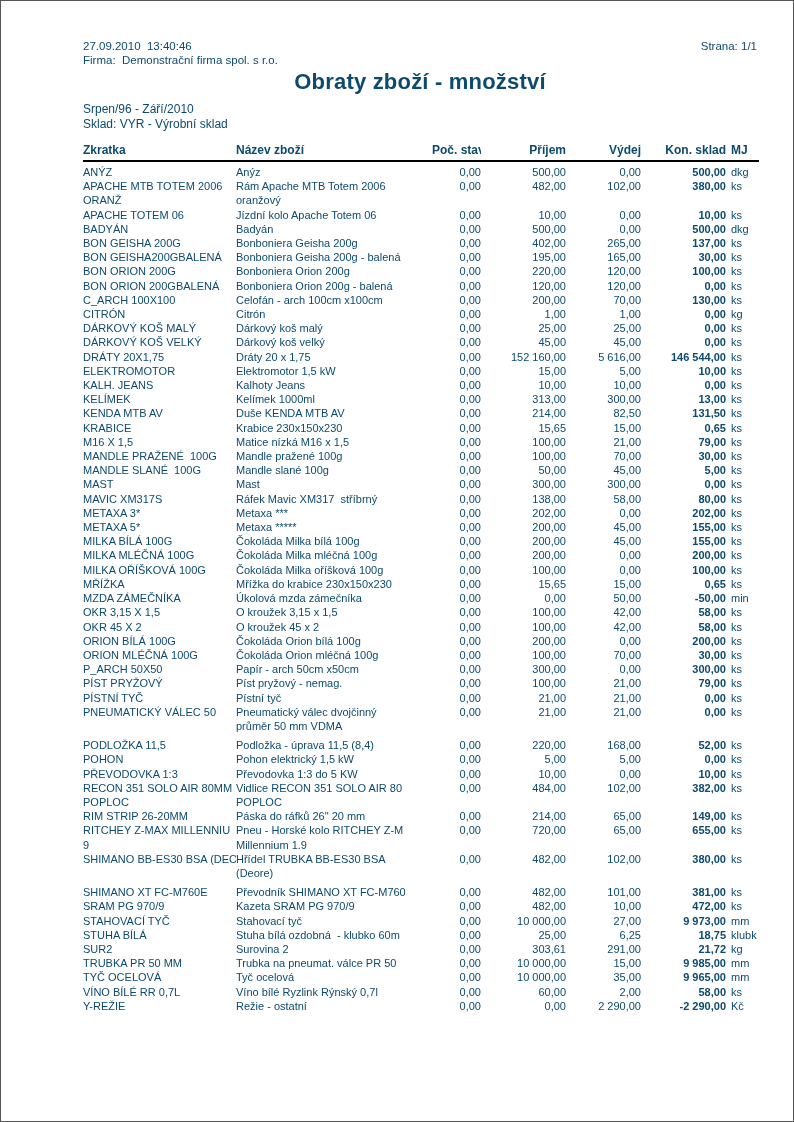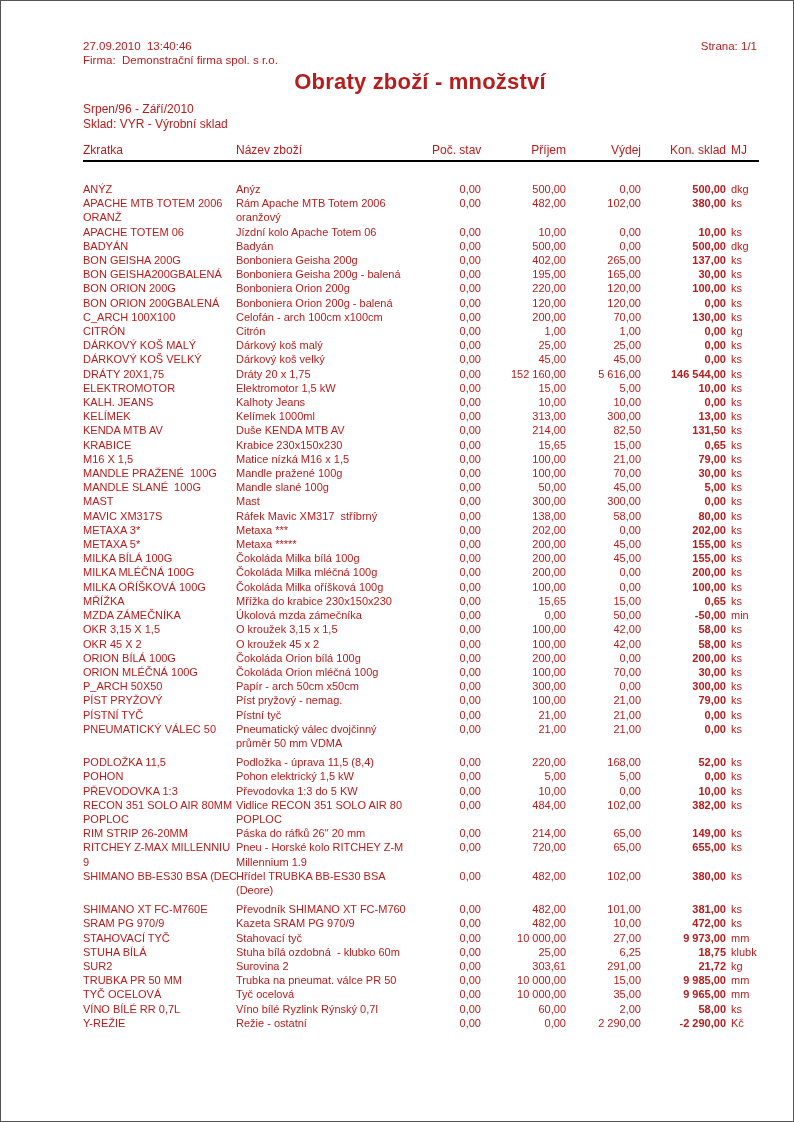--- a/index.html
+++ b/index.html
@@ -4,21 +4,21 @@
 <style>
   * { margin: 0; padding: 0; box-sizing: border-box; }
   html, body { background: #e8e8e8; }
   .page {
     position: relative;
     width: 794px;
     height: 1122px;
     background: #ffffff;
     border: 1px solid #555;
     font-family: "Liberation Sans", "DejaVu Sans", sans-serif;
-    color: #b91c1c;
+    color: #0c4a6e;
     overflow: hidden;
   }
   .content { padding: 38px 36px 0 82px; }
   .report-header {
     display: flex;
     justify-content: space-between;
     align-items: flex-start;
     font-size: 11.5px;
     line-height: 14px;
   }
@@ -38,37 +38,37 @@
   .sub-first { margin-top: 7px; }
   table.report {
     margin-top: 12px;
     width: 676px;
     table-layout: fixed;
     border-collapse: collapse;
     font-size: 11px;
   }
   thead th {
     font-size: 12px;
-    font-weight: normal;
+    font-weight: bold;
     text-align: left;
     border-bottom: 2px solid #000;
     padding: 0 0 3px 0;
     white-space: pre;
     overflow: hidden;
   }
   thead th.c-num { text-align: right; }
   thead th.c-mj { padding-left: 5px; }
   tbody td {
     vertical-align: top;
     line-height: 14.2px;
     padding: 0;
     white-space: pre;
     overflow: hidden;
   }
-  tbody tr:first-child td { padding-top: 20px; }
+  tbody tr:first-child td { padding-top: 3px; }
   .c-num { text-align: right; }
   .c-kon { font-weight: bold; }
   .c-mj { padding-left: 5px !important; }
   tr.gap-after td { padding-bottom: 5px; }
 </style>
 </head>
 <body>
 
 <div class="page">
   <div class="content">

